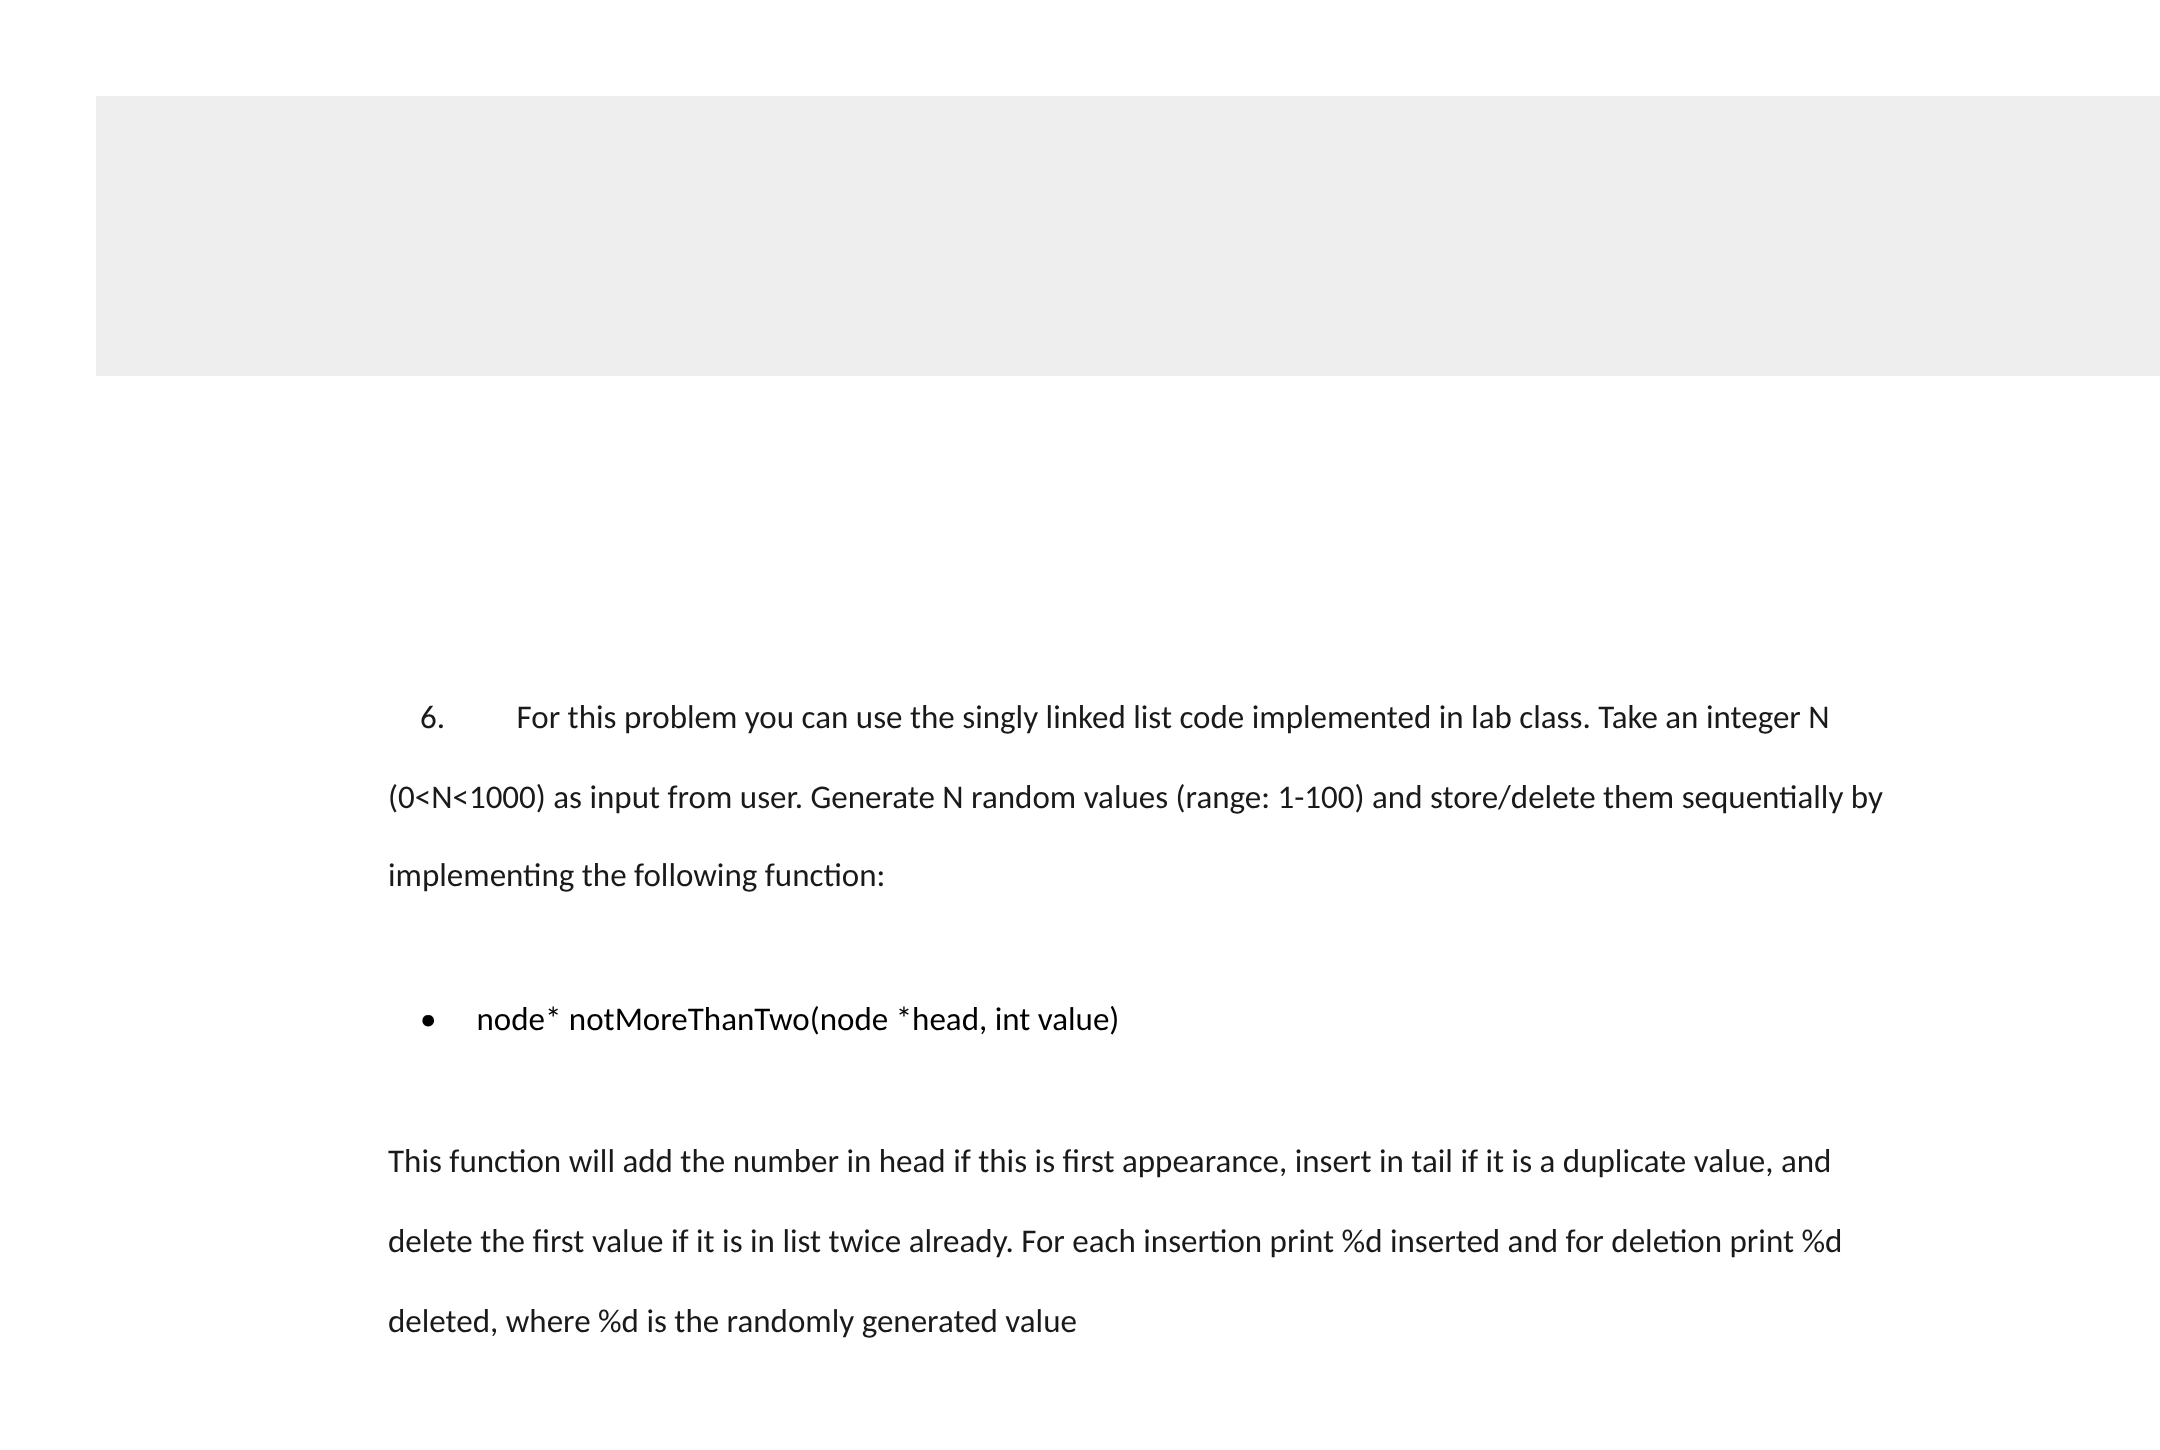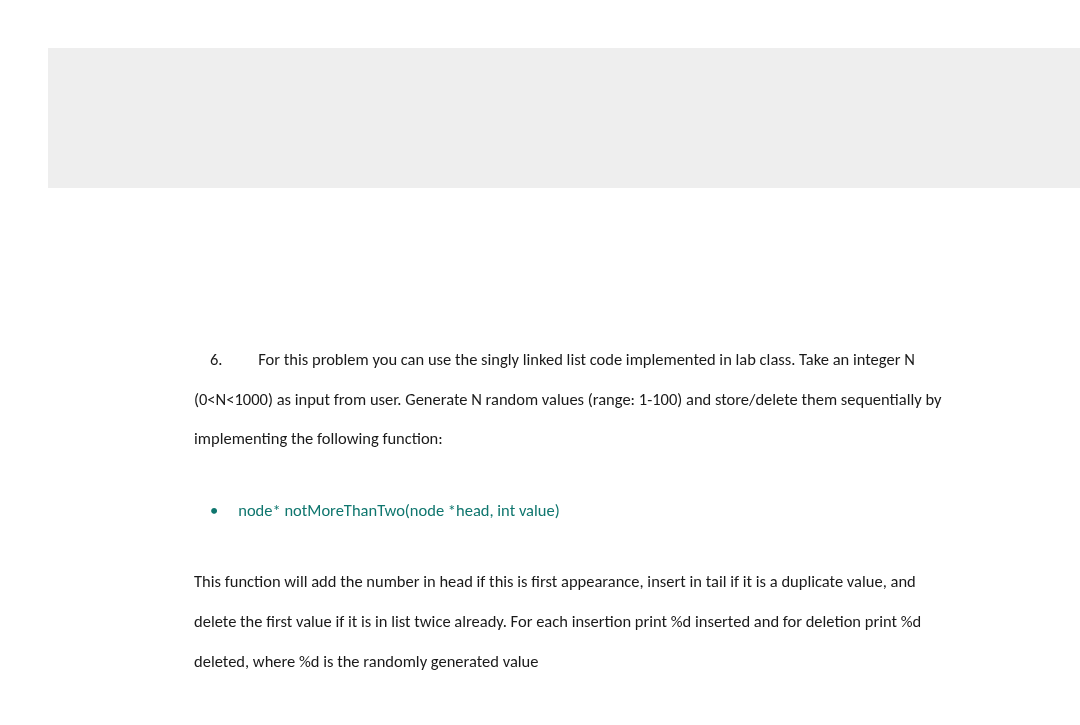--- a/index.html
+++ b/index.html
@@ -23,21 +23,21 @@
       padding: 120px 130px 40px 130px;
     }
     .paragraph {
       font-size: 16.5px;
       line-height: 2.4;
       color: #1a1a1a;
     }
     .bullet-line {
       font-size: 16.5px;
       line-height: 2.4;
-      color: #0f766e;
+      color: #000000;
     }
     .bullet {
       display: inline-block;
       margin-right: 4px;
     }
   </style>
 </head>
 <body>
 
 <div class="header-band"></div>

